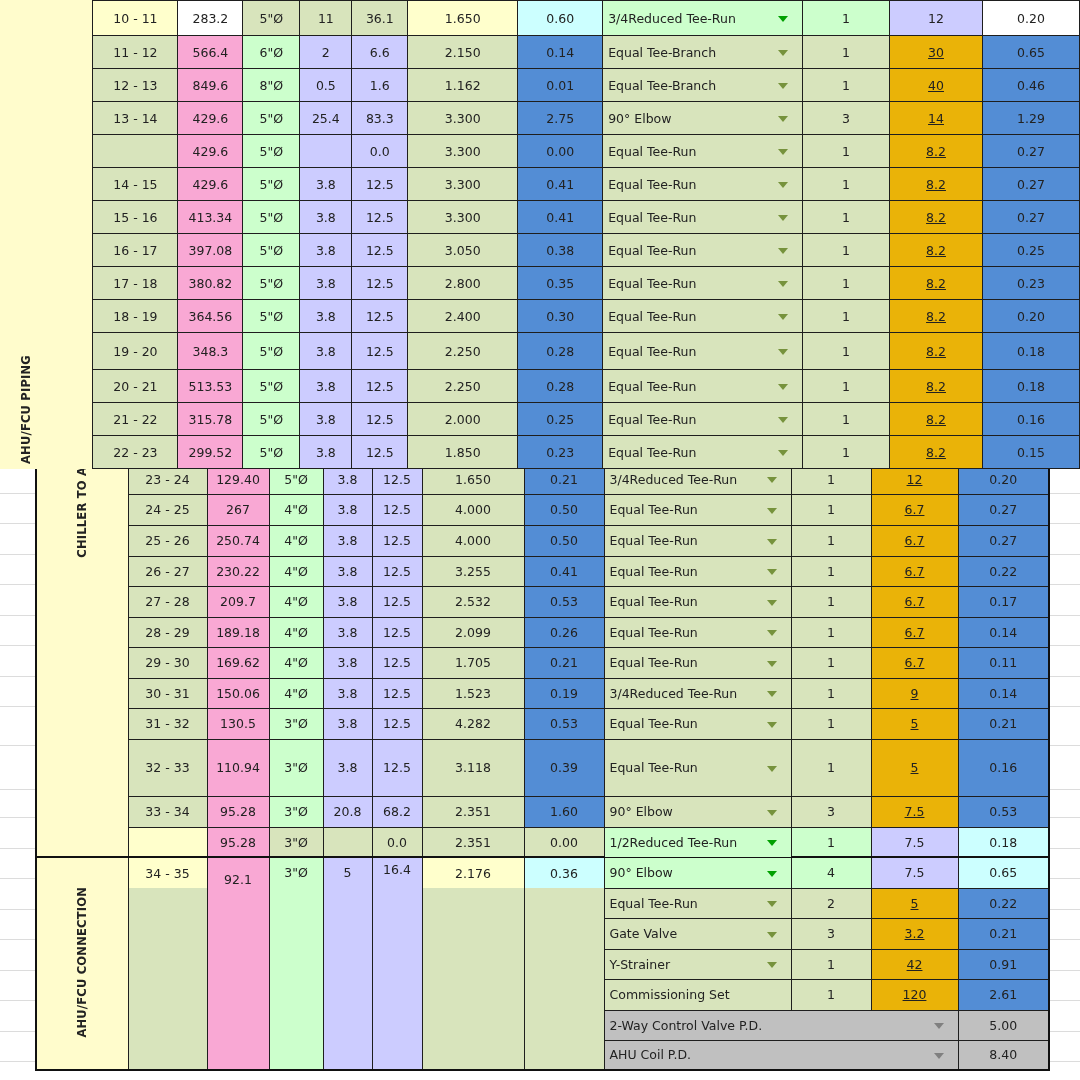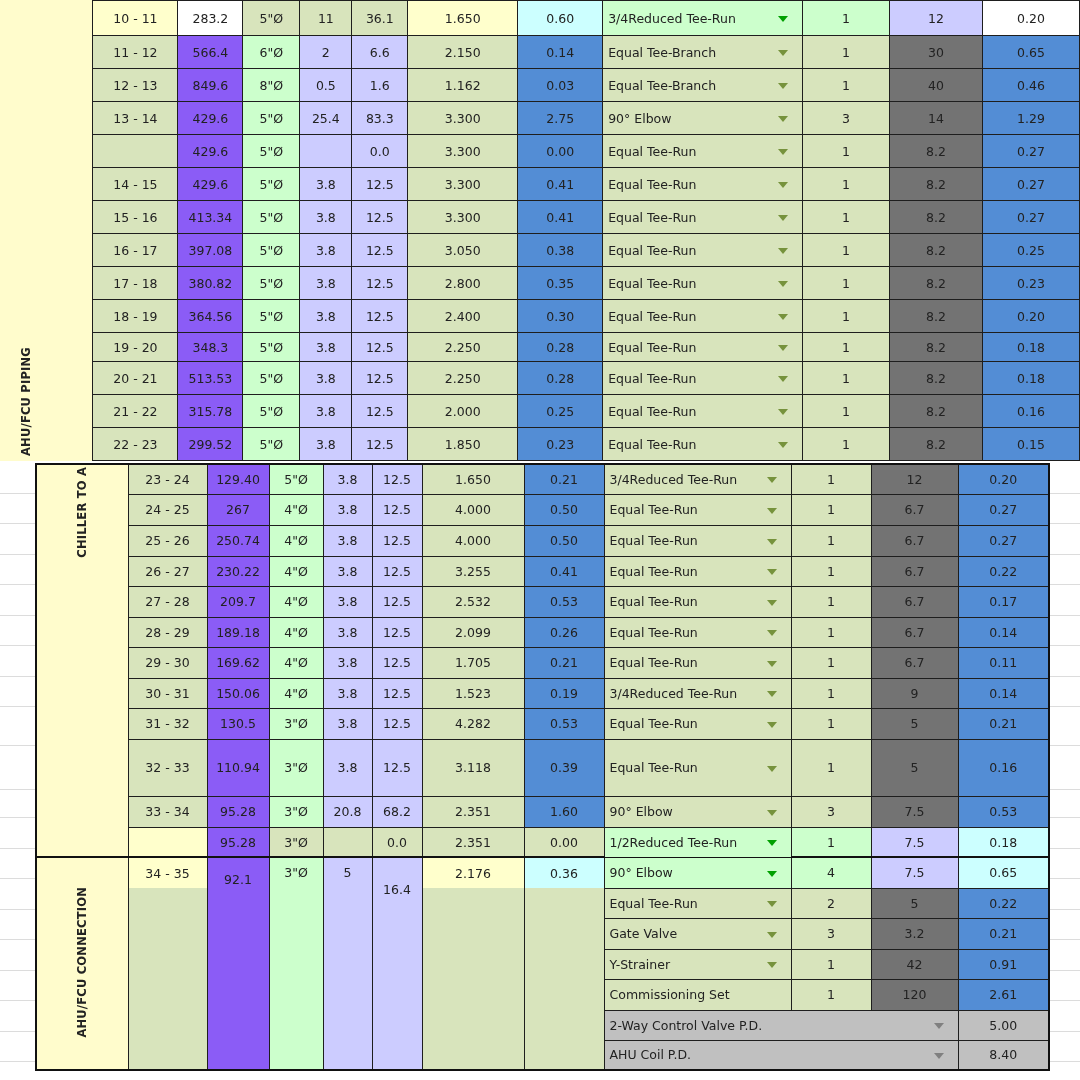--- a/index.html
+++ b/index.html
@@ -6,28 +6,28 @@
   body{width:1080px;height:1080px;position:relative;overflow:hidden;background:#ffffff;font-family:"DejaVu Sans","Liberation Sans",sans-serif;font-size:12.5px;color:#222;}
   .gridlines{position:absolute;left:0;top:463px;width:1080px;height:617px;}
   .gl{position:absolute;left:0;width:1080px;height:1px;background:#dcdcdc;}
   table{border-collapse:collapse;table-layout:fixed;position:absolute;}
   td{border:1.5px solid #1e1e1e;padding:0;text-align:center;white-space:nowrap;overflow:hidden;}
   .t1{left:0;top:0;}
   .t2{left:35px;top:463px;border:2px solid #111;}
   .sec{background:#fffccc;font-weight:bold;font-size:11.5px;letter-spacing:0.2px;}
   .vert{writing-mode:vertical-rl;transform:rotate(180deg);display:inline-block;}
   .c-seg{background:#d8e4bc;}
-  .c-flow{background:#8b5cf6;}
+  .c-flow{background:#f9a8d4;}
   .c-size{background:#ccffcc;}
   .c-len{background:#ccccff;}
   .c-vel{background:#d8e4bc;}
   .c-pd{background:#538dd5;}
   .c-fit{background:#d8e4bc;text-align:left;padding-left:5px;position:relative;}
   .c-qty{background:#d8e4bc;}
-  .c-k{background:#737373;}
+  .c-k{background:#eab308;text-decoration:underline;}
   .c-fpd{background:#538dd5;}
   .hl-yel{background:#ffffcc;}
   .hl-white{background:#ffffff;}
   .hl-cyan{background:#ccffff;}
   .hl-green{background:#ccffcc;}
   .hl-lav{background:#ccccff;}
   .hl-olive{background:#d8e4bc;}
   .gray{background:#c0c0c0;}
   .dd{position:absolute;right:14px;top:50%;margin-top:-2px;width:0;height:0;border-left:5px solid transparent;border-right:5px solid transparent;border-top:6px solid #76923c;}
   .dd.bright{border-top-color:#00a000;}
@@ -234,21 +234,21 @@
     </tr>
 
     <tr style="height:0px"></tr>
 
     <tr style="height:31px;border-top:2px solid #111">
       <td class="sec" rowspan="7"><span class="vert">AHU/FCU CONNECTION</span></td>
       <td class="hl-yel" rowspan="1" style="border-bottom:none">34 - 35</td>
       <td class="c-flow" rowspan="7" style="vertical-align:top;padding-top:14px"><span>92.1</span></td>
       <td class="c-size" rowspan="7" style="vertical-align:top;padding-top:7px"><span>3"Ø</span></td>
       <td class="c-len" rowspan="7" style="vertical-align:top;padding-top:7px"><span>5</span></td>
-      <td class="c-len" rowspan="7" style="vertical-align:top;padding-top:24px"><span>16.4</span></td>
+      <td class="c-len" rowspan="7" style="vertical-align:top;padding-top:4px"><span>16.4</span></td>
       <td class="hl-yel" style="border-bottom:none">2.176</td>
       <td class="hl-cyan" style="border-bottom:none">0.36</td>
       <td class="c-fit hl-green"><span class="fitlbl">90° Elbow</span><span class="dd bright"></span></td>
       <td class="hl-green">4</td>
       <td class="hl-lav">7.5</td>
       <td class="hl-cyan">0.65</td>
     </tr>
     <tr style="height:30px">
       <td class="c-seg" rowspan="6" style="border-top:none"></td>
       <td class="c-vel" rowspan="6" style="border-top:none"></td>
@@ -330,21 +330,21 @@
       <td class="c-k">30</td>
       <td class="c-fpd">0.65</td>
     </tr>
     <tr style="height:33px">
       <td class="c-seg">12 - 13</td>
       <td class="c-flow">849.6</td>
       <td class="c-size">8"Ø</td>
       <td class="c-len">0.5</td>
       <td class="c-len">1.6</td>
       <td class="c-vel">1.162</td>
-      <td class="c-pd">0.03</td>
+      <td class="c-pd">0.01</td>
       <td class="c-fit"><span class="fitlbl">Equal Tee-Branch</span><span class="dd"></span></td>
       <td class="c-qty">1</td>
       <td class="c-k">40</td>
       <td class="c-fpd">0.46</td>
     </tr>
     <tr style="height:33px">
       <td class="c-seg">13 - 14</td>
       <td class="c-flow">429.6</td>
       <td class="c-size">5"Ø</td>
       <td class="c-len">25.4</td>
@@ -427,21 +427,21 @@
       <td class="c-size">5"Ø</td>
       <td class="c-len">3.8</td>
       <td class="c-len">12.5</td>
       <td class="c-vel">2.400</td>
       <td class="c-pd">0.30</td>
       <td class="c-fit"><span class="fitlbl">Equal Tee-Run</span><span class="dd"></span></td>
       <td class="c-qty">1</td>
       <td class="c-k">8.2</td>
       <td class="c-fpd">0.20</td>
     </tr>
-    <tr style="height:29px">
+    <tr style="height:37px">
       <td class="c-seg">19 - 20</td>
       <td class="c-flow">348.3</td>
       <td class="c-size">5"Ø</td>
       <td class="c-len">3.8</td>
       <td class="c-len">12.5</td>
       <td class="c-vel">2.250</td>
       <td class="c-pd">0.28</td>
       <td class="c-fit"><span class="fitlbl">Equal Tee-Run</span><span class="dd"></span></td>
       <td class="c-qty">1</td>
       <td class="c-k">8.2</td>

